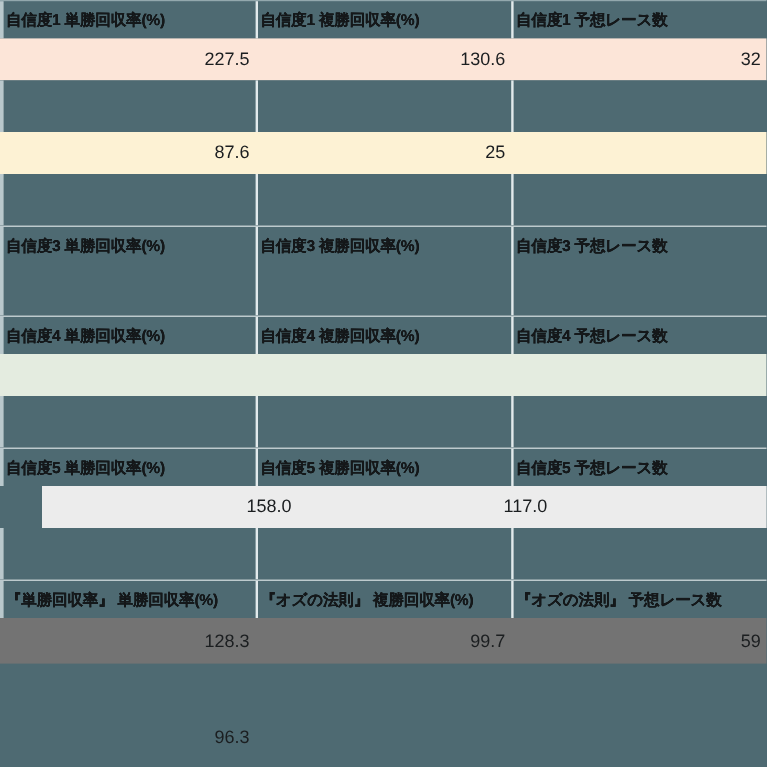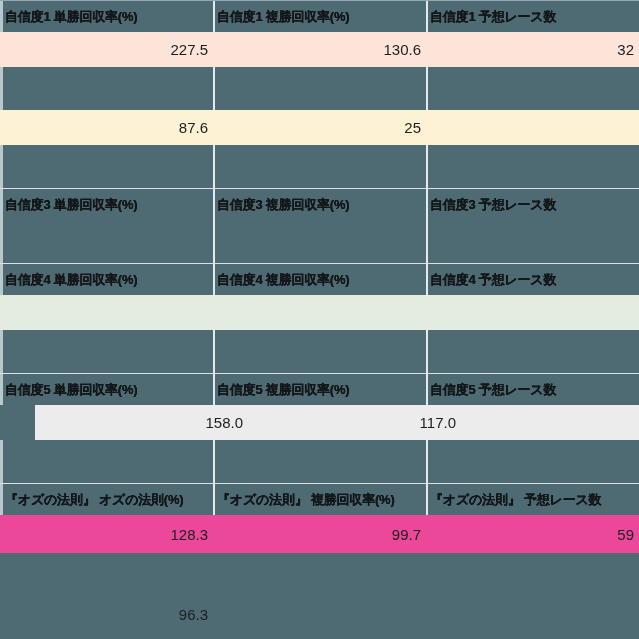--- a/index.html
+++ b/index.html
@@ -215,30 +215,30 @@
         </div>
         <div class="fill-row">
           <div class="cell c0"></div>
           <div class="cell c1"></div>
           <div class="cell c2"></div>
         </div>
       </div>
       <div class="block last">
         <div class="hdr-row">
           <div class="cell c0">
-            <span class="hdr-label">『オズの法則』 オズの法則(%)</span>
+            <span class="hdr-label">『単勝回収率』 単勝回収率(%)</span>
           </div>
           <div class="cell c1">
             <span class="hdr-label">『オズの法則』 複勝回収率(%)</span>
           </div>
           <div class="cell c2">
             <span class="hdr-label">『オズの法則』 予想レース数</span>
           </div>
         </div>
-        <div class="val-row" style="background: #ec4899;">
+        <div class="val-row" style="background: #737373;">
           <div class="cell c0">
             <span class="val-num">128.3</span>
           </div>
           <div class="cell c1">
             <span class="val-num">99.7</span>
           </div>
           <div class="cell c2">
             <span class="val-num">59</span>
           </div>
         </div>

